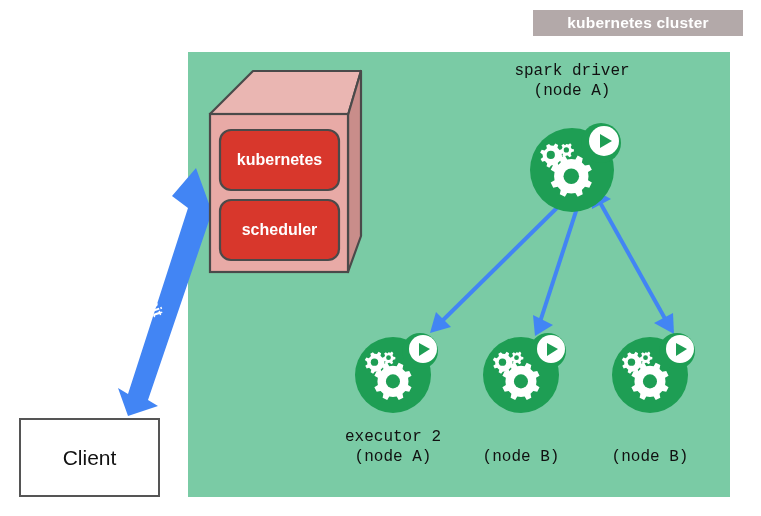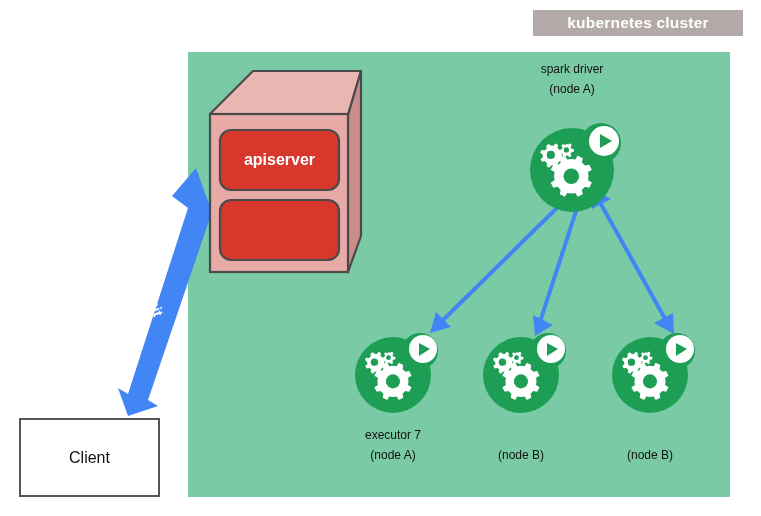--- a/index.html
+++ b/index.html
@@ -43,43 +43,44 @@
     align-items: center;
     justify-content: center;
     font-weight: bold;
     font-size: 15.5px;
     color: #ffffff;
     letter-spacing: 0.2px;
     font-family: "Liberation Sans", sans-serif;
     margin-left: 13px;
   }
   .node-label {
-    font-size: 12px;
+    font-size: 16px;
     color: #111111;
+    font-family: Liberation Mono, monospace;
   }
   .box-text {
     position: absolute;
     display: flex;
     align-items: center;
     justify-content: center;
     color: #ffffff;
     font-weight: bold;
     font-size: 16px;
     font-family: "Liberation Sans", sans-serif;
   }
   .client-label {
     position: absolute;
     left: 20px;
     top: 419px;
     width: 139px;
     height: 77px;
     display: flex;
     align-items: center;
     justify-content: center;
-    font-size: 16px;
+    font-size: 21px;
     color: #111111;
     font-family: "Liberation Sans", sans-serif;
   }
   .submit-text {
     position: absolute;
     left: 74px;
     top: 265px;
     width: 140px;
     text-align: center;
     color: #ffffff;
@@ -208,27 +209,28 @@
       <use href="#gear-play-glyph" transform="translate(647,374) scale(0.74)"></use>
       <circle cx="680" cy="349" r="14" fill="#ffffff"></circle>
       <polygon fill="#1E9E54" points="676,343 687,349 676,356"></polygon>
     </g>
 
     <rect x="20" y="419" width="139" height="77" fill="#ffffff" stroke="#555555" stroke-width="2"></rect>
   </svg>
 
   <div class="cluster-badge">kubernetes cluster</div>
 
-  <div class="box-text" style="left:220px; top:130px; width:119px; height:60px;">apiserver</div>
-
+  <div class="box-text" style="left:220px; top:130px; width:119px; height:60px;">kubernetes</div>
+
+  <div class="box-text" style="left:220px; top:200px; width:119px; height:60px;">scheduler</div>
 
   <div class="lbl node-label" style="left:497px; top:62px; width:150px;">spark driver</div>
   <div class="lbl node-label" style="left:497px; top:82px; width:150px;">(node A)</div>
 
-  <div class="lbl node-label" style="left:328px; top:428px; width:130px;">executor 7</div>
+  <div class="lbl node-label" style="left:328px; top:428px; width:130px;">executor 2</div>
   <div class="lbl node-label" style="left:328px; top:448px; width:130px;">(node A)</div>
 
   <div class="lbl node-label" style="left:456px; top:448px; width:130px;">(node B)</div>
 
   <div class="lbl node-label" style="left:585px; top:448px; width:130px;">(node B)</div>
 
   <div class="client-label">Client</div>
 
   <div class="submit-text">spark-submit</div>
 

